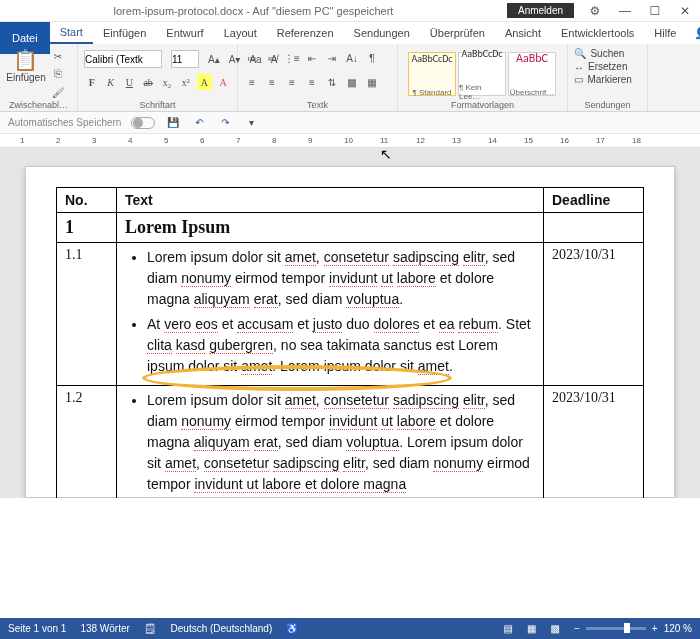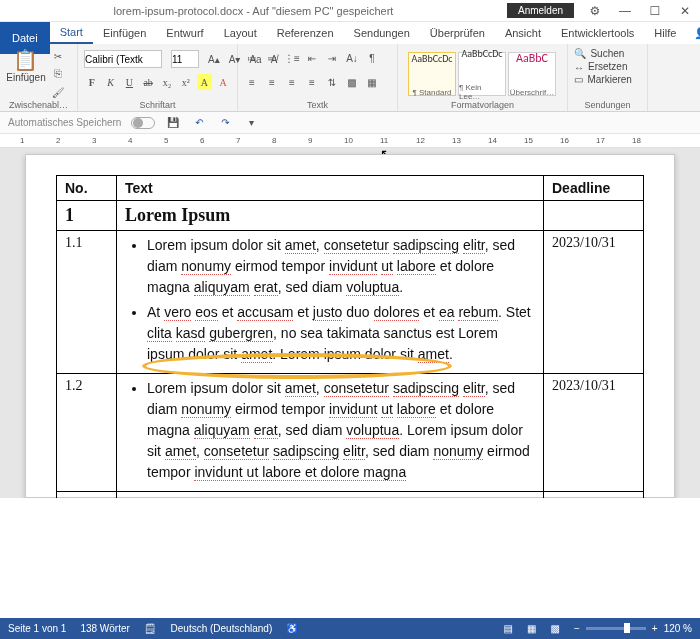--- a/index.html
+++ b/index.html
@@ -52,21 +52,21 @@
   
   .qat { height: 22px; background:#fafafa; border-bottom:1px solid #e5e5e5; display:flex; align-items:center; padding:0 8px; gap:10px; font-size:10px; color:#888; }
   .qat .switch { width:24px; height:12px; border:1px solid #aaa; border-radius:6px; position:relative; }
   .qat .switch::after { content:""; width:10px; height:10px; background:#aaa; border-radius:50%; position:absolute; left:1px; top:0; }
 
   
   .ruler { height: 14px; background:#fff; border-bottom:1px solid #e0e0e0; position:relative; font-size:8px; color:#555; overflow:hidden; }
   .ruler .tick { position:absolute; top:2px; }
 
   
-  .docarea { height: 350px; background:#e6e6e6; overflow:auto; position:relative; display:flex; justify-content:center; padding-top: 6px; }
+  .docarea { height: 350px; background:#e6e6e6; overflow:auto; position:relative; display:flex; justify-content:center; padding-top: 18px; }
   .page { width: 650px; background:#fff; border:1px solid #c9c9c9; box-shadow: 0 2px 6px rgba(0,0,0,0.2); padding: 20px 30px; }
 
   
   table.doc { border-collapse: collapse; width: 100%; font-family: "Times New Roman", Georgia, serif; font-size: 14px; color:#111; }
   table.doc th, table.doc td { border:1px solid #000; padding: 4px 8px; vertical-align: top; }
   table.doc th { text-align:left; font-weight:bold; font-family: Arial, sans-serif; font-size:14px; }
   .sectionhead { font-size:18px; font-weight:bold; }
   ul.bul { list-style: disc; padding-left: 22px; margin: 0; }
   ul.bul li { margin-bottom: 4px; line-height: 1.5; font-family: Arial, sans-serif; font-size:14px; }
 

